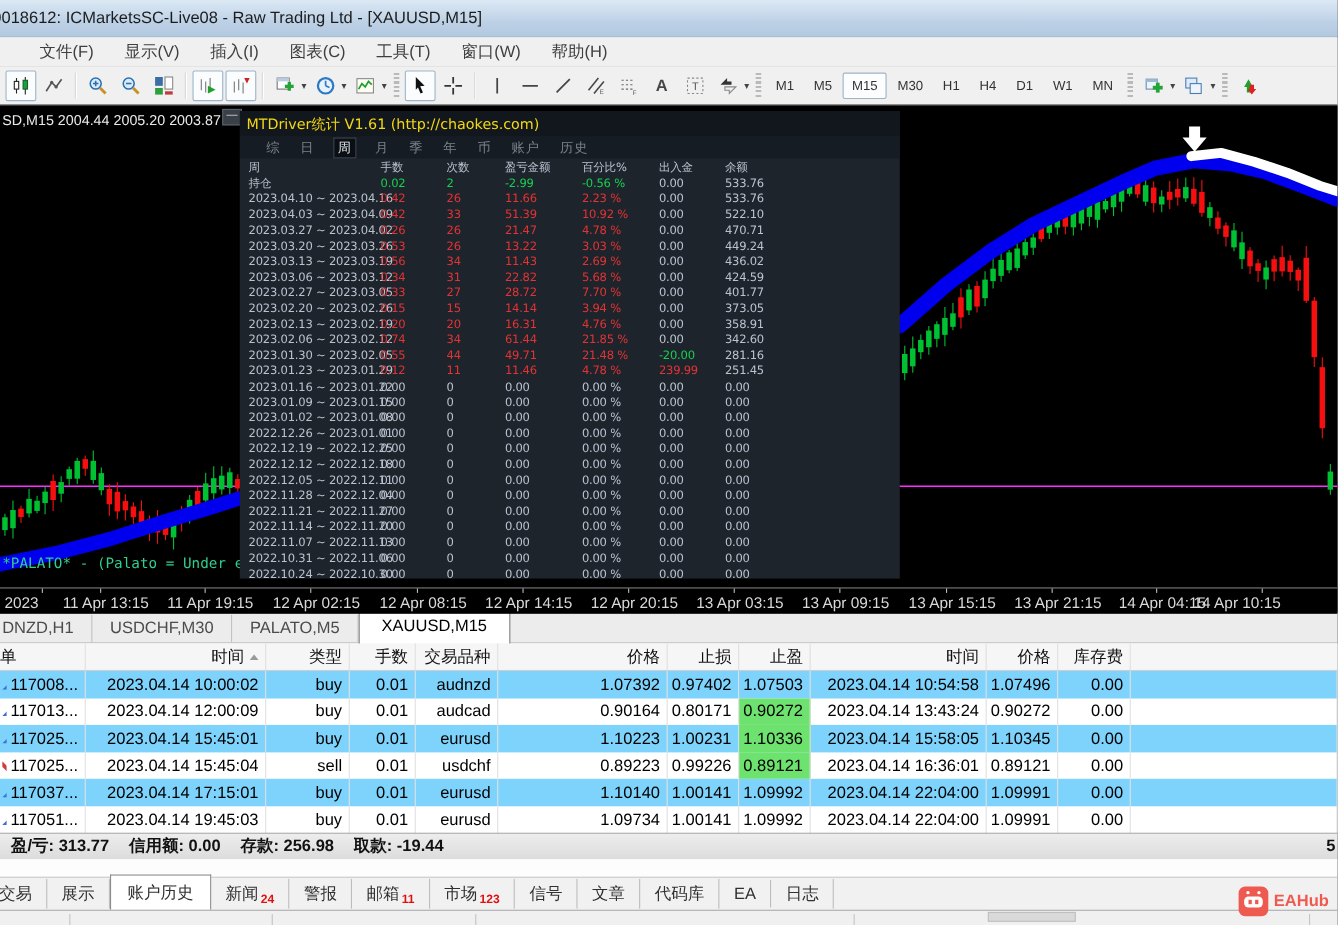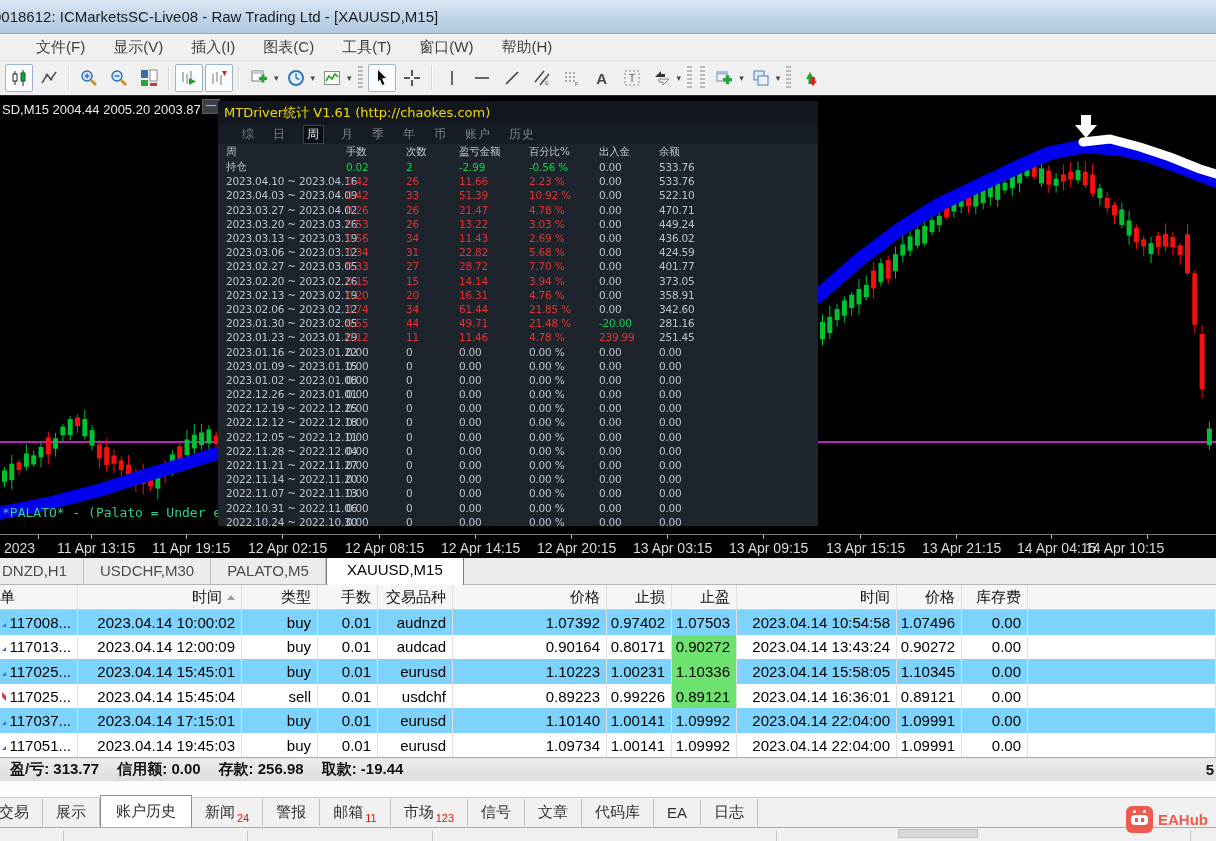--- a/index.html
+++ b/index.html
@@ -77,21 +77,21 @@
   .summary .edge{position:absolute;right:2px;}
   .gapband{height:16px;background:#fdfdfd;}
   
   .bottomtabs{height:29px;background:#f1f1f1;border-top:1px solid #cacaca;display:flex;
     align-items:center;padding-left:0;}
   .btab{font-size:15px;color:#303030;padding:4px 13px;border-right:1px solid #bdbdbd;
     white-space:nowrap;display:flex;align-items:flex-end;gap:2px;}
   .btab:first-child{margin-left:-14px;}
   .btab.active{background:#fff;border:1px solid #8e8e8e;border-bottom:1px solid #fff;
     margin-top:-3px;padding:6px 15px;font-weight:normal;}
-  .badge{color:#e01010;font-size:11px;font-weight:normal;position:relative;top:2px;}
+  .badge{color:#e01010;font-size:11px;font-weight:bold;position:relative;top:2px;}
   .bstrip{height:17px;background:#f0f0f0;border-top:1px solid #ababab;position:relative;}
   .bdiv{position:absolute;top:3px;width:1px;height:11px;background:#c4c4c4;}
   .bblock{position:absolute;left:898px;top:1px;width:78px;height:7px;background:#d9d9d9;border:1px solid #bfbfbf;}
   
   .brand{position:absolute;top:806px;right:8px;display:flex;align-items:center;gap:5px;}
   .brand-icon{width:27px;height:27px;background:#ef5a50;border-radius:6px;position:relative;}
   .brand-icon .face{position:absolute;left:5px;top:9px;width:17px;height:10px;background:#fff;border-radius:4px;}
   .brand-icon .e1,.brand-icon .e2{position:absolute;top:12px;width:3px;height:4px;background:#ef5a50;}
   .brand-icon .e1{left:9px;} .brand-icon .e2{left:15px;}
   .brand-icon .a1,.brand-icon .a2{position:absolute;top:4px;width:3px;height:3px;background:#fff;border-radius:50%;}
@@ -252,20 +252,31 @@
       </svg>
   </span>
   <span class="tbtn">
     <svg width="18" height="18">
         <polygon points="2,8 8,2 8,5 12,5 12,8" fill="#333"></polygon>
         <polygon points="16,10 10,16 10,13 6,13 6,10" fill="none" stroke="#888"></polygon>
       </svg>
   </span>
     <span class="caret">▾</span>
   <span class="tgrip"></span>
+  <span id="tf-group" style="display:flex;align-items:center;">
+      <span class="tf">M1</span>
+      <span class="tf">M5</span>
+      <span class="tf active">M15</span>
+      <span class="tf">M30</span>
+      <span class="tf">H1</span>
+      <span class="tf">H4</span>
+      <span class="tf">D1</span>
+      <span class="tf">W1</span>
+      <span class="tf">MN</span>
+    </span>
   <span class="tgrip"></span>
   <span class="tbtn">
     <svg width="18" height="18">
         <rect x="2" y="3" width="10" height="9" fill="#eef4fb" stroke="#6a8db0"></rect>
         <rect x="2" y="3" width="10" height="2.5" fill="#9cb8d4"></rect>
         <rect x="8" y="9" width="9" height="3.4" fill="#22a438"></rect>
         <rect x="10.8" y="6.2" width="3.4" height="9" fill="#22a438"></rect>
       </svg>
   </span>
     <span class="caret">▾</span>

